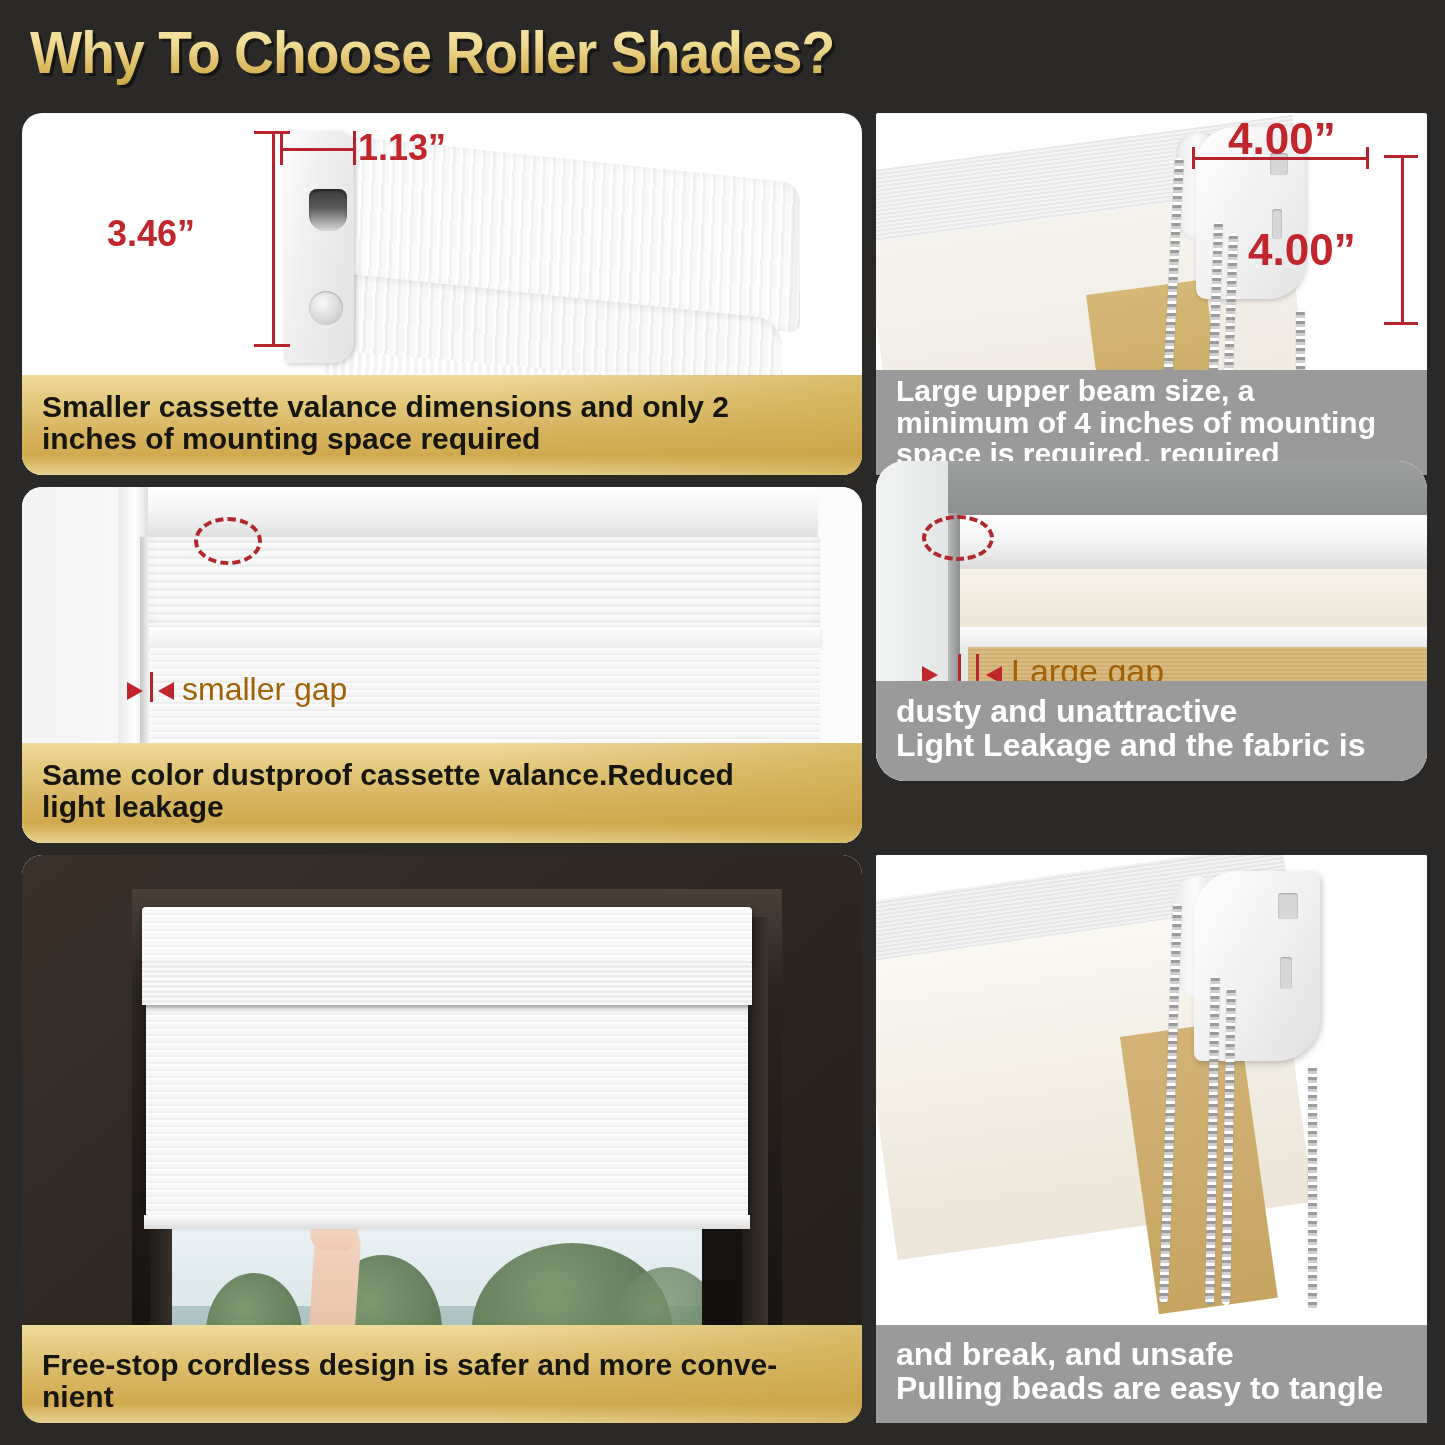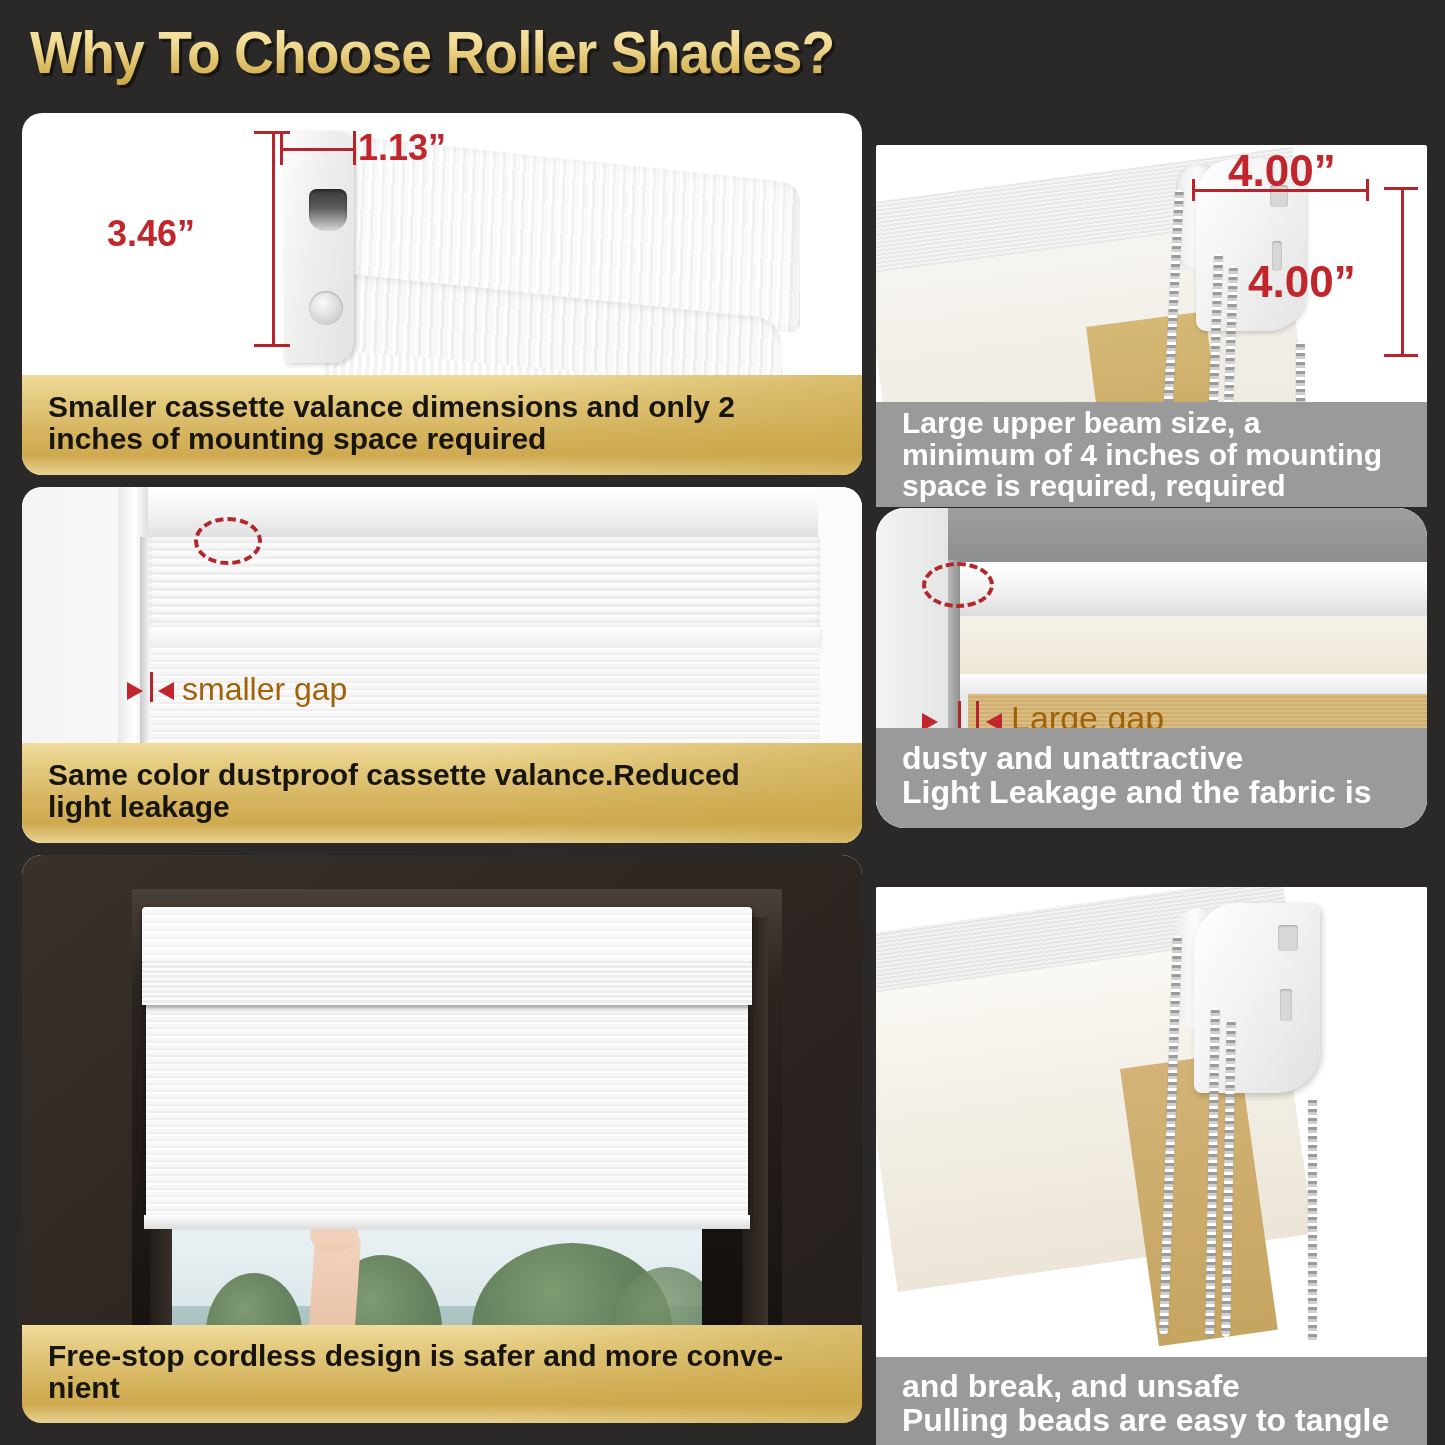--- a/index.html
+++ b/index.html
@@ -27,29 +27,29 @@
   .title-shadow {
     position: absolute; left: 33px; top: 21px;
     font-size: 60px; font-weight: bold; letter-spacing: -1px;
     transform: scaleX(0.92); transform-origin: left center;
     color: #171614; white-space: nowrap; z-index: 0;
   }
 
   
   .panel { position: absolute; overflow: hidden; background: #fff; }
   .panel.left  { border-radius: 20px; }
-  .panel.right { border-radius: 2px; margin-top: 32px; }
+  .panel.right { border-radius: 2px; }
 
   .photo { position: absolute; inset: 0; overflow: hidden; }
 
   
   .cap {
     position: absolute; left: 0; right: 0; bottom: 0;
     display: flex; align-items: center;
-    padding: 6px 14px 10px 26px;
+    padding: 6px 14px 10px 20px;
     font-weight: bold; line-height: 1.06;
   }
   .cap.gold {
     background: linear-gradient(180deg,#f0dc9c 0%,#e4cb81 22%,#d6b45f 58%,#cfa94f 80%,#e8d391 100%);
     color: #17150f;
   }
   .cap.gold.fade {
     background:
       linear-gradient(90deg, rgba(255,255,255,0) 55%, rgba(200,165,72,0.55) 100%),
       linear-gradient(180deg,#f0dc9c 0%,#e4cb81 22%,#d6b45f 58%,#cfa94f 80%,#e8d391 100%);
@@ -330,21 +330,21 @@
     </div>
 
     <div class="cap gold fade" style="height:100px; font-size:30px;">
       <div>
         <span>Same color dustproof cassette valance.Reduced</span>
         <span>light leakage</span>
       </div>
     </div>
   </div>
 
-  <div class="panel right" style="left:876px; top:476px; width:551px; height:320px;border-radius:29px;">
+  <div class="panel right" style="left:876px; top:461px; width:551px; height:320px;border-radius:29px;">
     <div class="photo">
       <div class="p4-bg"></div>
       <div class="p4-darktop"></div>
       <div class="p4-wallL"></div>
       <div class="p4-valance"></div>
       <div class="p4-cream"></div>
       <div class="p4-white2"></div>
       <div class="p4-tan"></div>
       <div class="p4-edge"></div>
 
@@ -384,21 +384,21 @@
       <div class="p5-tab"></div>
       <div class="p5-hand"></div>
       <div class="p5-fingers"></div>
 
       <div class="p5-shade"></div>
       <div class="p5-hembar"></div>
       <div class="p5-headrail"></div>
       <div class="p5-headrail2"></div>
     </div>
 
-    <div class="cap gold fade" style="height:98px; font-size:30px;">
+    <div class="cap gold fade" style="height:98px; font-size:30px;align-items:flex-end;">
       <div>
         <span>Free-stop cordless design is safer and more conve-</span>
         <span>nient</span>
       </div>
     </div>
   </div>
 
   <div class="panel right" style="left:876px; top:855px; width:551px; height:568px;">
     <div class="photo">
       <div class="p6-bg"></div>

